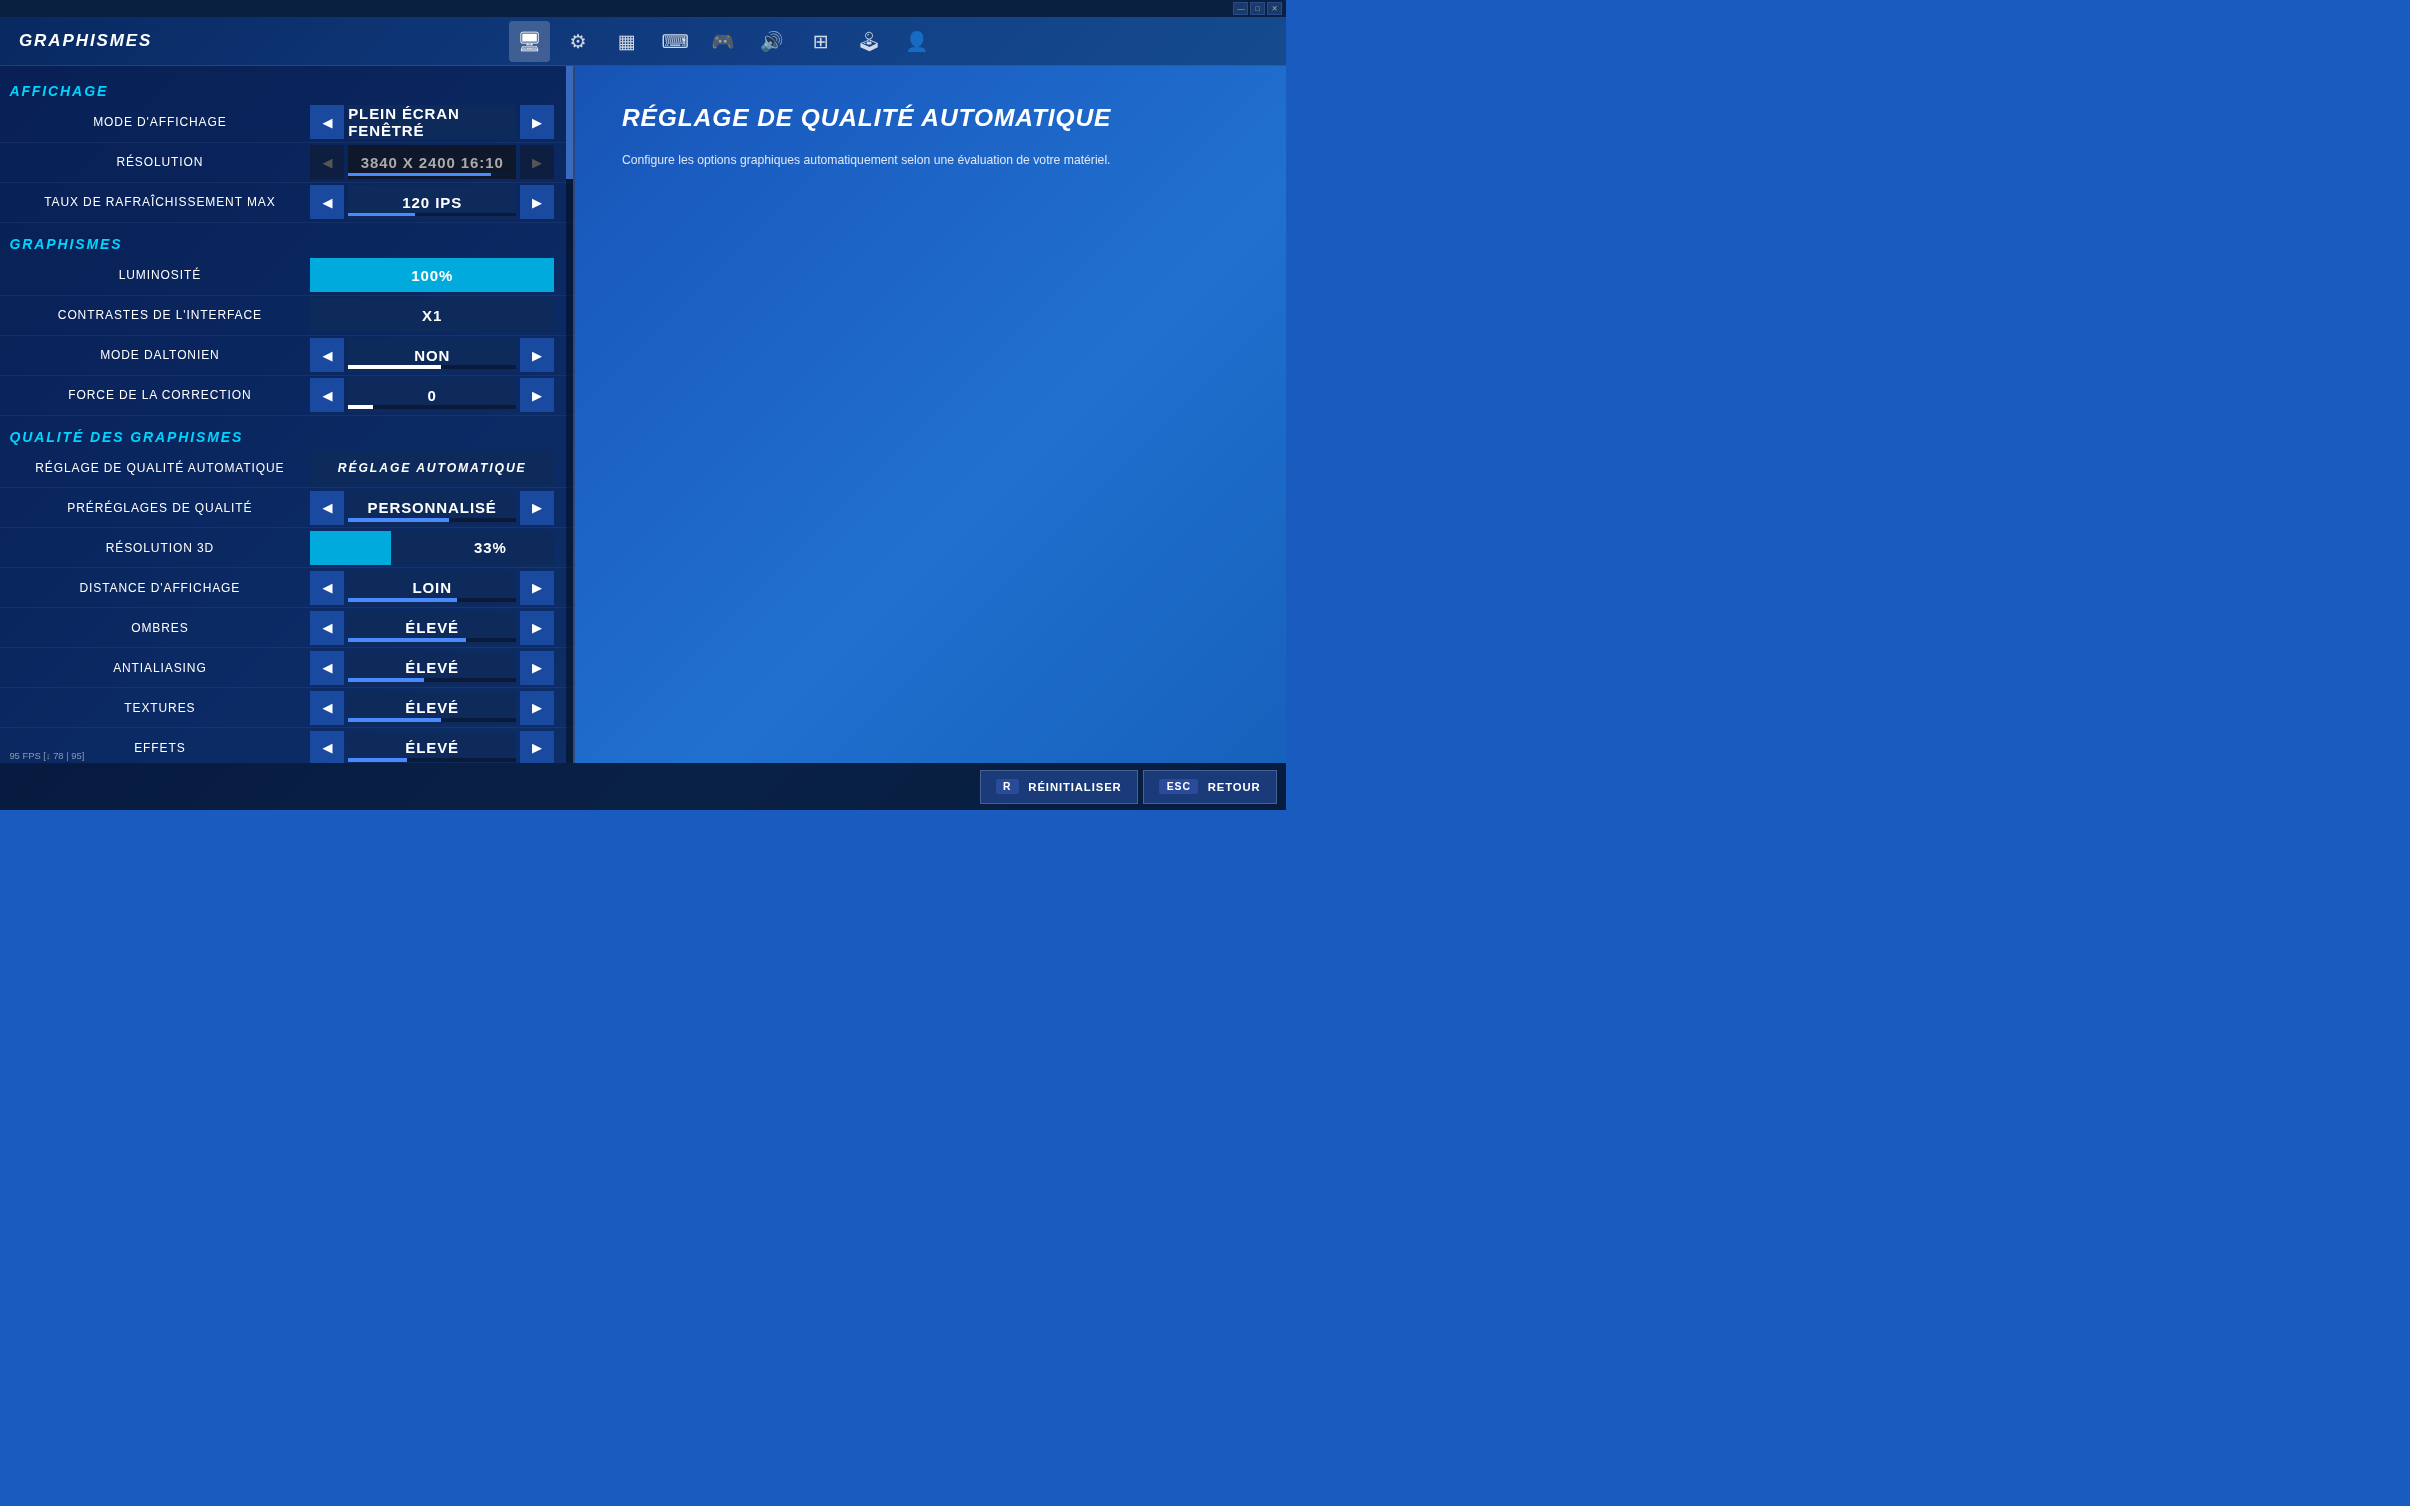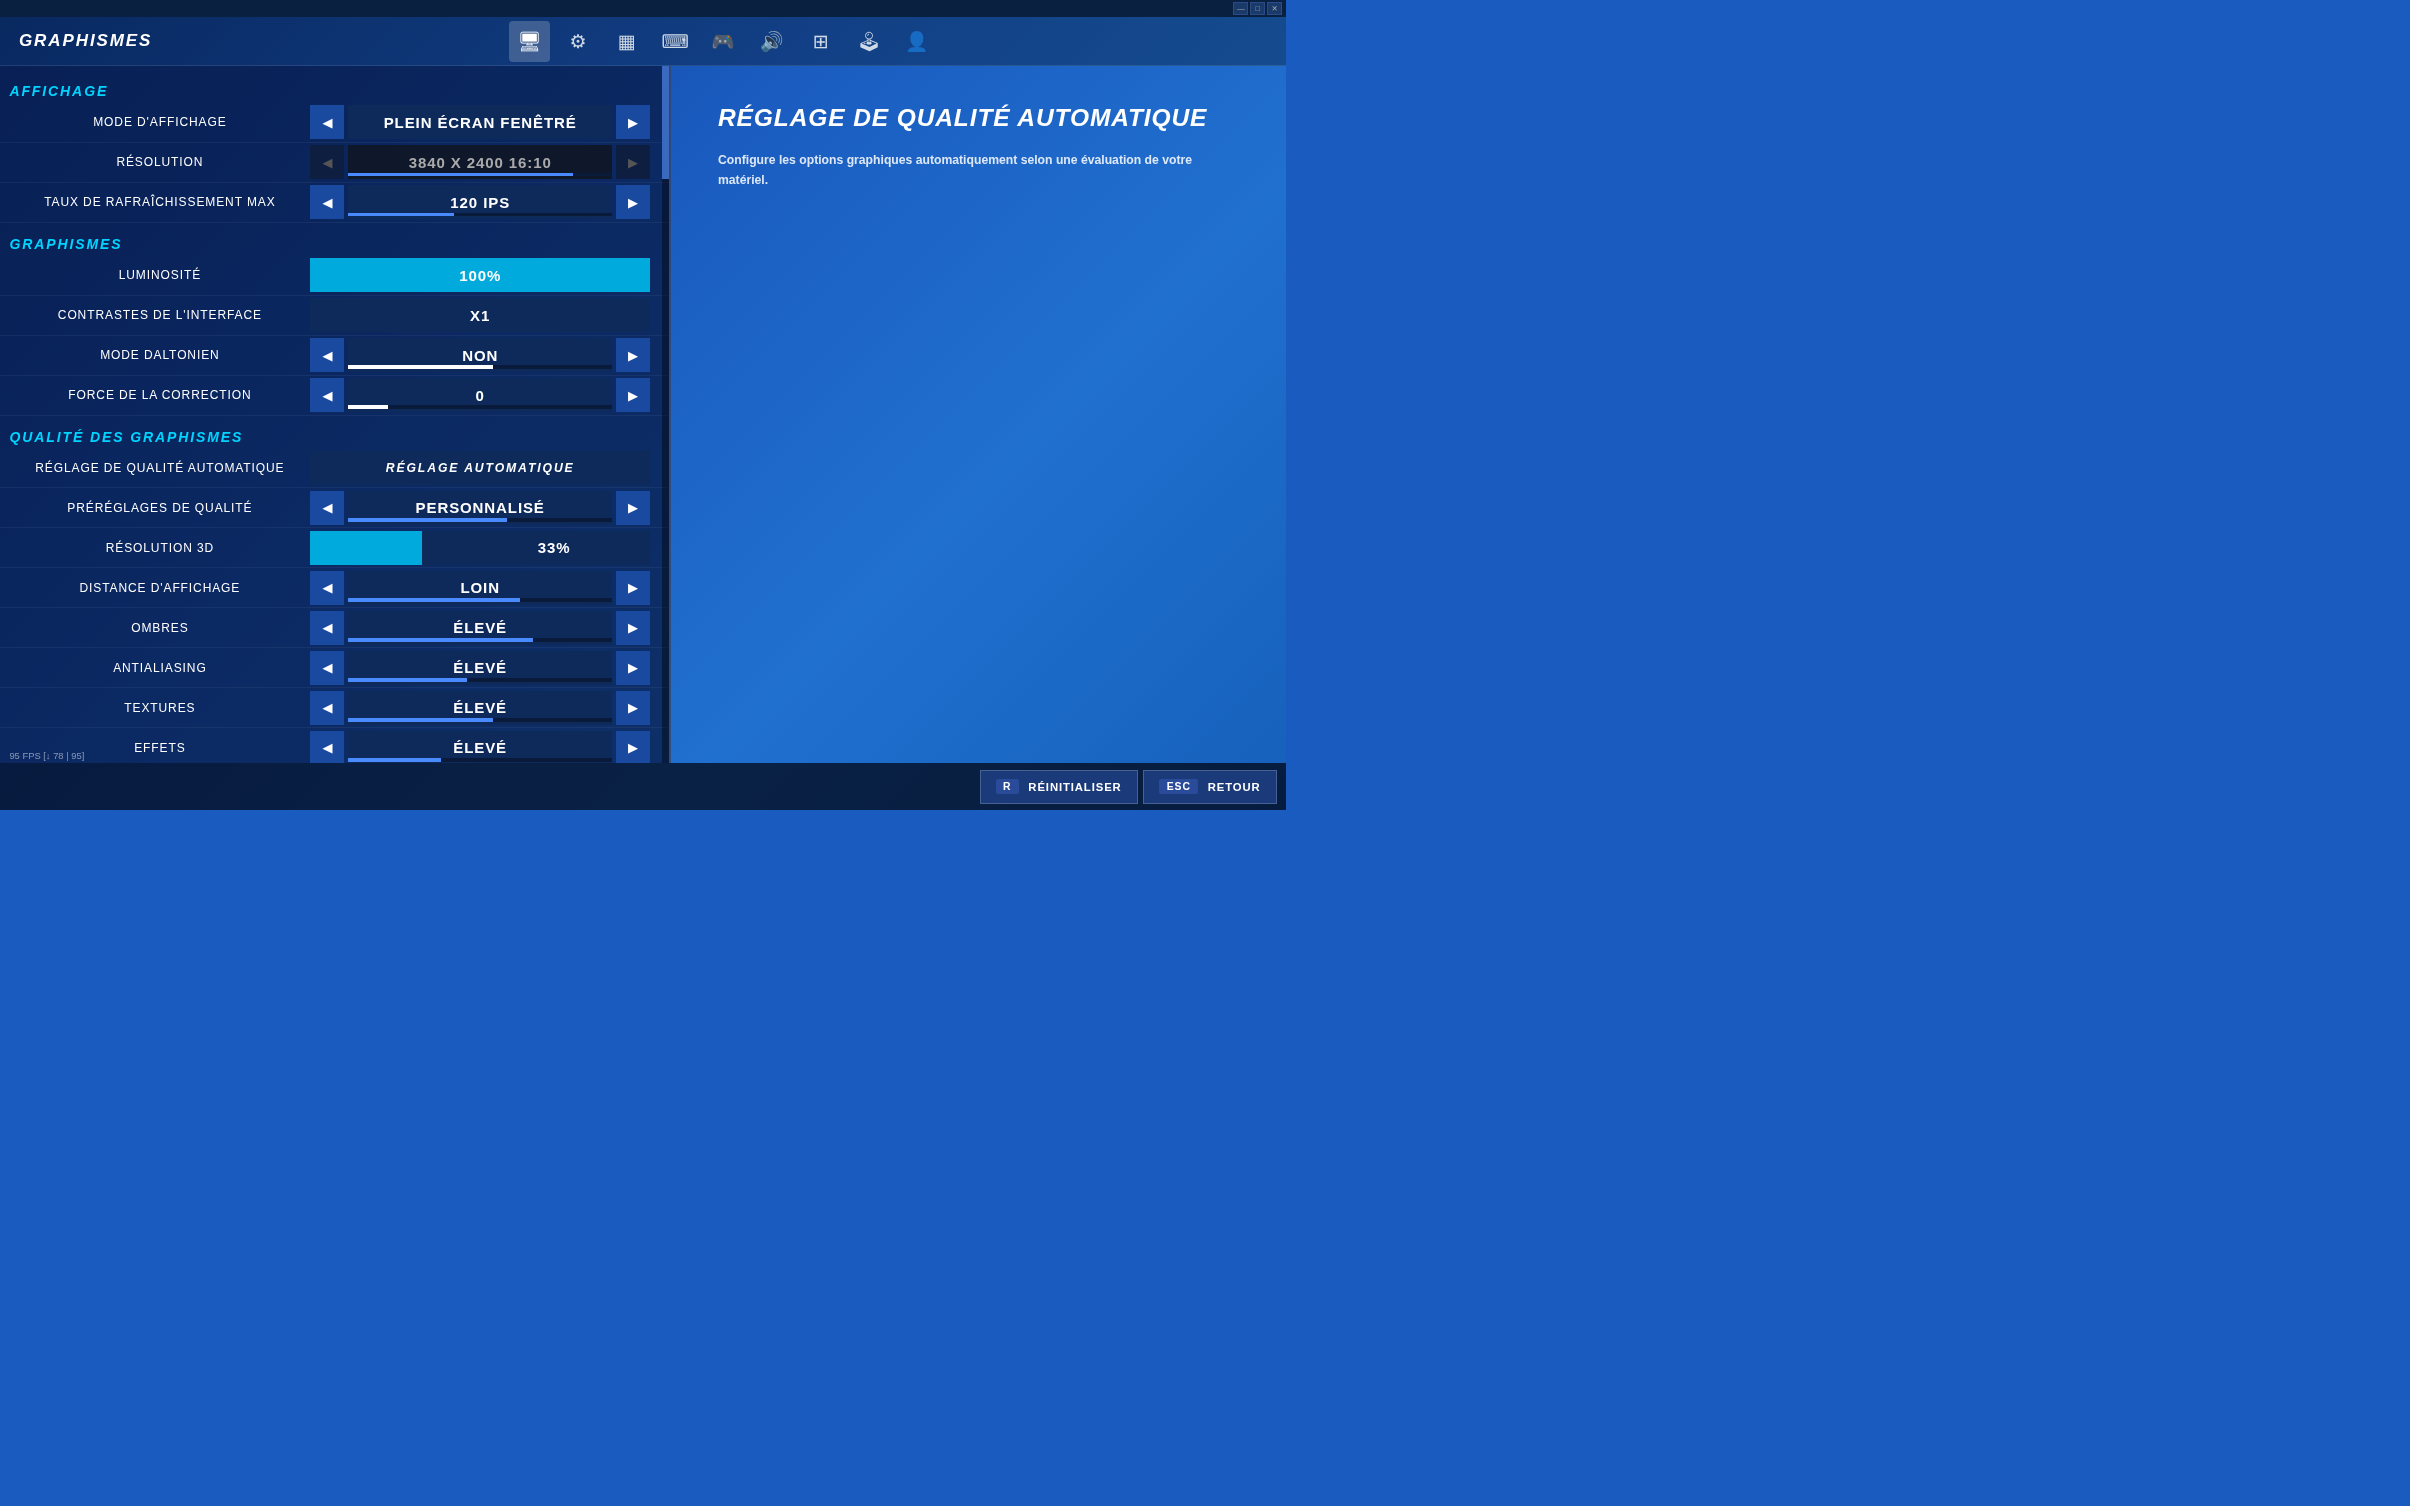--- a/index.html
+++ b/index.html
@@ -111,21 +111,21 @@
       top: 66px;
       left: 0;
       right: 0;
       bottom: 47px;
       display: flex;
       z-index: 10;
     }
 
     
     .settings-panel {
-      width: 671px;
+      width: 575px;
       background: rgba(5, 20, 60, 0.7);
       overflow-y: auto;
       padding: 9.4px 0;
       position: relative;
       border-right: 2.8px solid rgba(255,255,255,0.15);
     }
 
     
     .scroll-indicator {
       position: absolute;
@@ -272,21 +272,21 @@
       font-style: italic;
       text-transform: uppercase;
       letter-spacing: 0.9px;
       margin-bottom: 19px;
     }
 
     .info-desc {
       color: rgba(255,255,255,0.85);
       font-size: 12.2px;
       line-height: 1.6;
-      font-weight: 700;
+      font-weight: 400;
     }
 
     
     .bottom-bar {
       position: absolute;
       bottom: 0;
       left: 0;
       right: 0;
       height: 47px;
       background: rgba(0,0,10,0.7);

